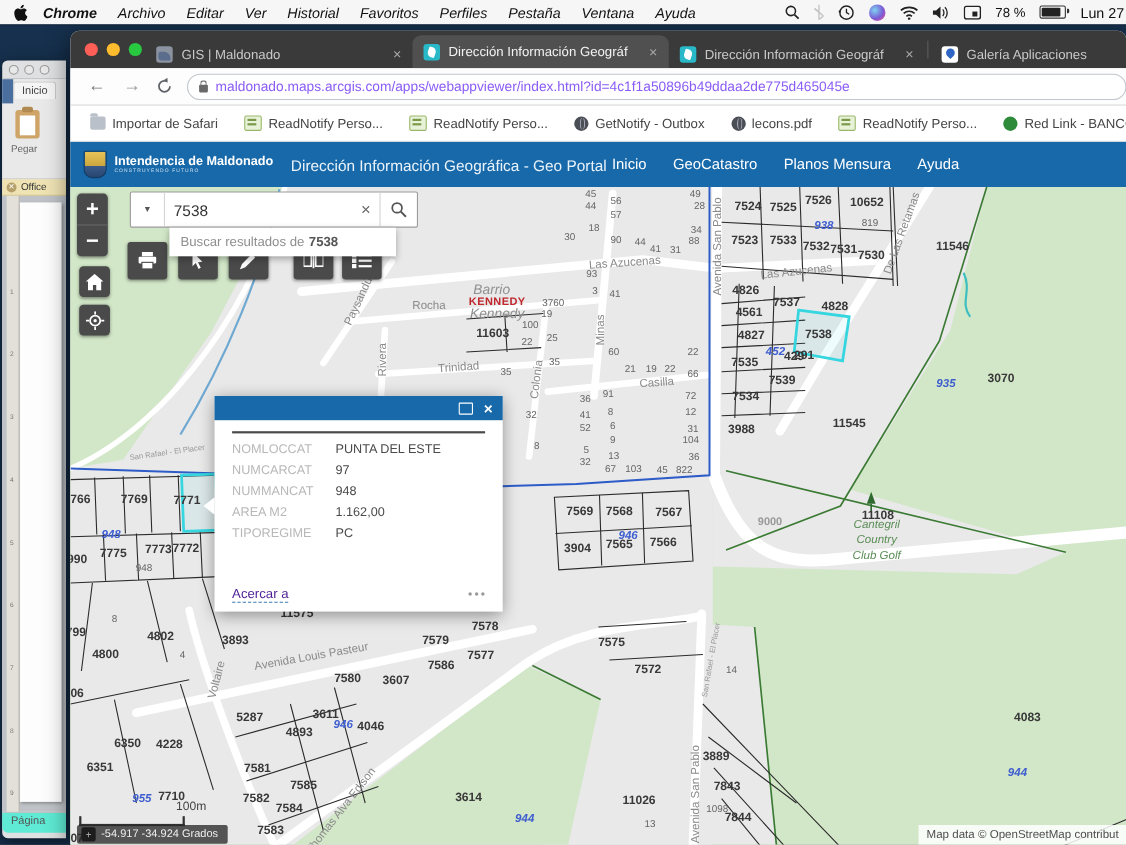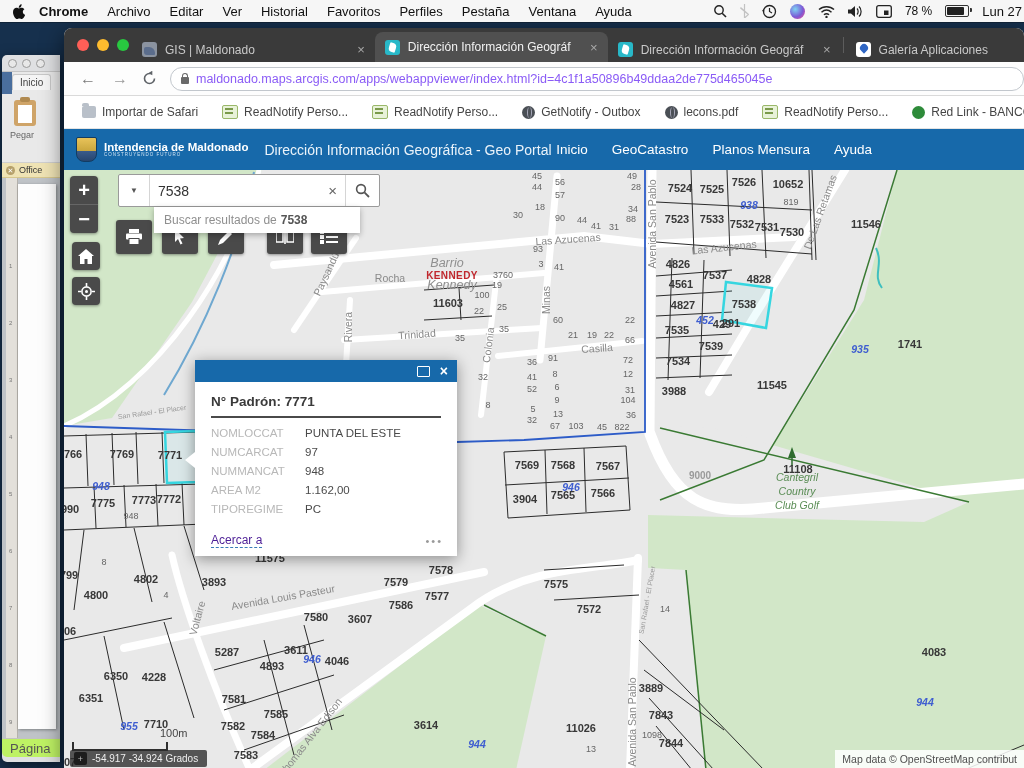--- a/index.html
+++ b/index.html
@@ -2,21 +2,21 @@
 <html><head>
 <meta charset="utf-8">
 <style>
   html,body{margin:0;padding:0;}
   body{font-family:"Liberation Sans",sans-serif;background:#10263d;}
   .screen{position:relative;width:1024px;height:768px;overflow:hidden;background:#16304d;}
 
   
   .menubar{position:absolute;left:0;top:0;width:1024px;height:22px;background:#f6f6f6;display:flex;align-items:center;font-size:13px;color:#111;z-index:50;box-shadow:0 1px 0 rgba(0,0,0,.25);}
   .menubar .apple{margin:0 14px 0 12px;display:flex;}
-  .menu-item{margin-right:19px;white-space:nowrap;}
+  .menu-item{margin-right:19px;white-space:nowrap;font-style:italic;}
   .menu-item.bold{font-weight:bold;}
   .mb-right{margin-left:auto;display:flex;align-items:center;gap:13px;padding-right:2px;}
   .mb-right svg{display:block;}
   .batt-pct{font-size:12px;}
   .battery{position:relative;width:22px;height:10px;border:1px solid #333;border-radius:2px;}
   .battery:after{content:"";position:absolute;right:-4px;top:2px;width:2px;height:4px;background:#333;border-radius:0 1px 1px 0;}
   .battery .fill{position:absolute;left:1px;top:1px;bottom:1px;width:78%;background:#222;border-radius:1px;}
   .clock{font-size:13px;white-space:nowrap;}
   .siri{width:15px;height:15px;border-radius:50%;background:radial-gradient(circle at 35% 35%,#7fd4f2,#7a5bd6 55%,#e04f9e 90%);}
 
@@ -30,21 +30,21 @@
   .word .clip{position:absolute;left:12px;top:28px;width:22px;height:26px;background:#cfa468;border-radius:3px;}
   .word .clip:before{content:"";position:absolute;left:4px;top:5px;width:14px;height:18px;background:#fff;}
   .word .clip:after{content:"";position:absolute;left:6px;top:-3px;width:10px;height:5px;background:#b08a50;border-radius:2px;}
   .word .paste{position:absolute;left:8px;top:58px;font-size:9px;color:#666;}
   .word .officebar{position:relative;height:14px;background:#efe3b4;border-bottom:1px solid #d6c78e;display:flex;align-items:center;gap:4px;padding-left:4px;font-size:9px;color:#333;overflow:hidden;}
   .word .ox{width:9px;height:9px;border-radius:50%;background:#b5a06a;color:#fff;font-size:7px;line-height:9px;text-align:center;flex:0 0 auto;}
   .word .workarea{position:relative;height:560px;background:#bfc3c7;}
   .word .ruler{position:absolute;left:4px;top:0;width:11px;height:560px;background:#e3e0da;border-right:1px solid #b5b2ac;}
   .word .ruler span{position:absolute;left:3px;font-size:6px;color:#777;}
   .word .docpage{position:absolute;left:16px;top:6px;width:38px;height:545px;background:#fdfdfd;box-shadow:1px 1px 3px rgba(0,0,0,.35);}
-  .word .wstatus{height:16px;background:#bef264;border-top:1px solid #c2c2c2;font-size:13px;color:#555;padding:2px 0 0 8px;overflow:hidden;border-radius:0 0 0 5px;}
+  .word .wstatus{height:16px;background:#5eead4;border-top:1px solid #c2c2c2;font-size:10px;color:#555;padding:2px 0 0 8px;overflow:hidden;border-radius:0 0 0 5px;}
 
   
   .chrome{position:absolute;left:64px;top:28px;width:960px;height:740px;background:#fff;z-index:10;box-shadow:0 6px 22px rgba(0,0,0,.55);border-radius:8px 8px 0 0;}
   .tabbar{position:relative;height:34px;background:#3a3a3a;border-radius:8px 8px 0 0;display:flex;align-items:flex-end;}
   .lights{position:absolute;left:13px;top:11px;display:flex;gap:8px;}
   .light{width:12px;height:12px;border-radius:50%;}
   .light.r{background:#ff5f57;}.light.y{background:#febc2e;}.light.g{background:#28c840;}
   .tab{position:relative;display:flex;align-items:center;gap:8px;height:25px;padding:0 10px;font-size:12px;color:#c9c9c9;max-width:225px;min-width:0;}
   .tab .ttl{white-space:nowrap;overflow:hidden;text-overflow:ellipsis;flex:1;}
   .tab .tx{color:#a9a9a9;font-size:13px;flex:0 0 auto;}
@@ -458,21 +458,21 @@
             <span class="ml p" style="left: 619px; top: 135px;">4827</span>
             <span class="ml p" style="left: 658px; top: 154px;">429</span>
             <span class="ml p" style="left: 613px; top: 160px;">7535</span>
             <span class="ml p" style="left: 667px; top: 153px;">291</span>
             <span class="ml p" style="left: 647px; top: 176px;">7539</span>
             <span class="ml p" style="left: 614px; top: 191px;">7534</span>
             <span class="ml p" style="left: 610px; top: 221px;">3988</span>
             <span class="ml p" style="left: 708px; top: 215px;">11545</span>
             <span class="ml p" style="left: 734px; top: 299px;">11108</span>
             <span class="ml gray" style="left: 636px; top: 305px;">9000</span>
-            <span class="ml p" style="left: 846px; top: 174px;">1741</span>
+            <span class="ml p" style="left: 846px; top: 174px;">3070</span>
             <span class="ml p" style="left: 870px; top: 482px;">4083</span>
             <span class="ml p" style="left: 463px; top: 295px;">7569</span>
             <span class="ml p" style="left: 499px; top: 295px;">7568</span>
             <span class="ml p" style="left: 544px; top: 296px;">7567</span>
             <span class="ml p" style="left: 461px; top: 329px;">3904</span>
             <span class="ml p" style="left: 499px; top: 325px;">7565</span>
             <span class="ml p" style="left: 539px; top: 323px;">7566</span>
             <span class="ml p" style="left: 6px; top: 284px;">7766</span>
             <span class="ml p" style="left: 58px; top: 284px;">7769</span>
             <span class="ml p" style="left: 106px; top: 285px;">7771</span>
@@ -644,21 +644,20 @@
               </svg>
           </div>
         </div>
 
         <div class="popup">
           <div class="phead">
             <span class="pmax"></span>
             <span class="pclose">×</span>
           </div>
           <div class="pbody">
-            <div class="ptitle">N° Padrón: 7771</div>
             <div class="pline"></div>
             <div id="popup-rows">
                 <div class="prow">
                   <span class="k">NOMLOCCAT</span>
                   <span class="v">PUNTA DEL ESTE</span>
                 </div>
                 <div class="prow">
                   <span class="k">NUMCARCAT</span>
                   <span class="v">97</span>
                 </div>

